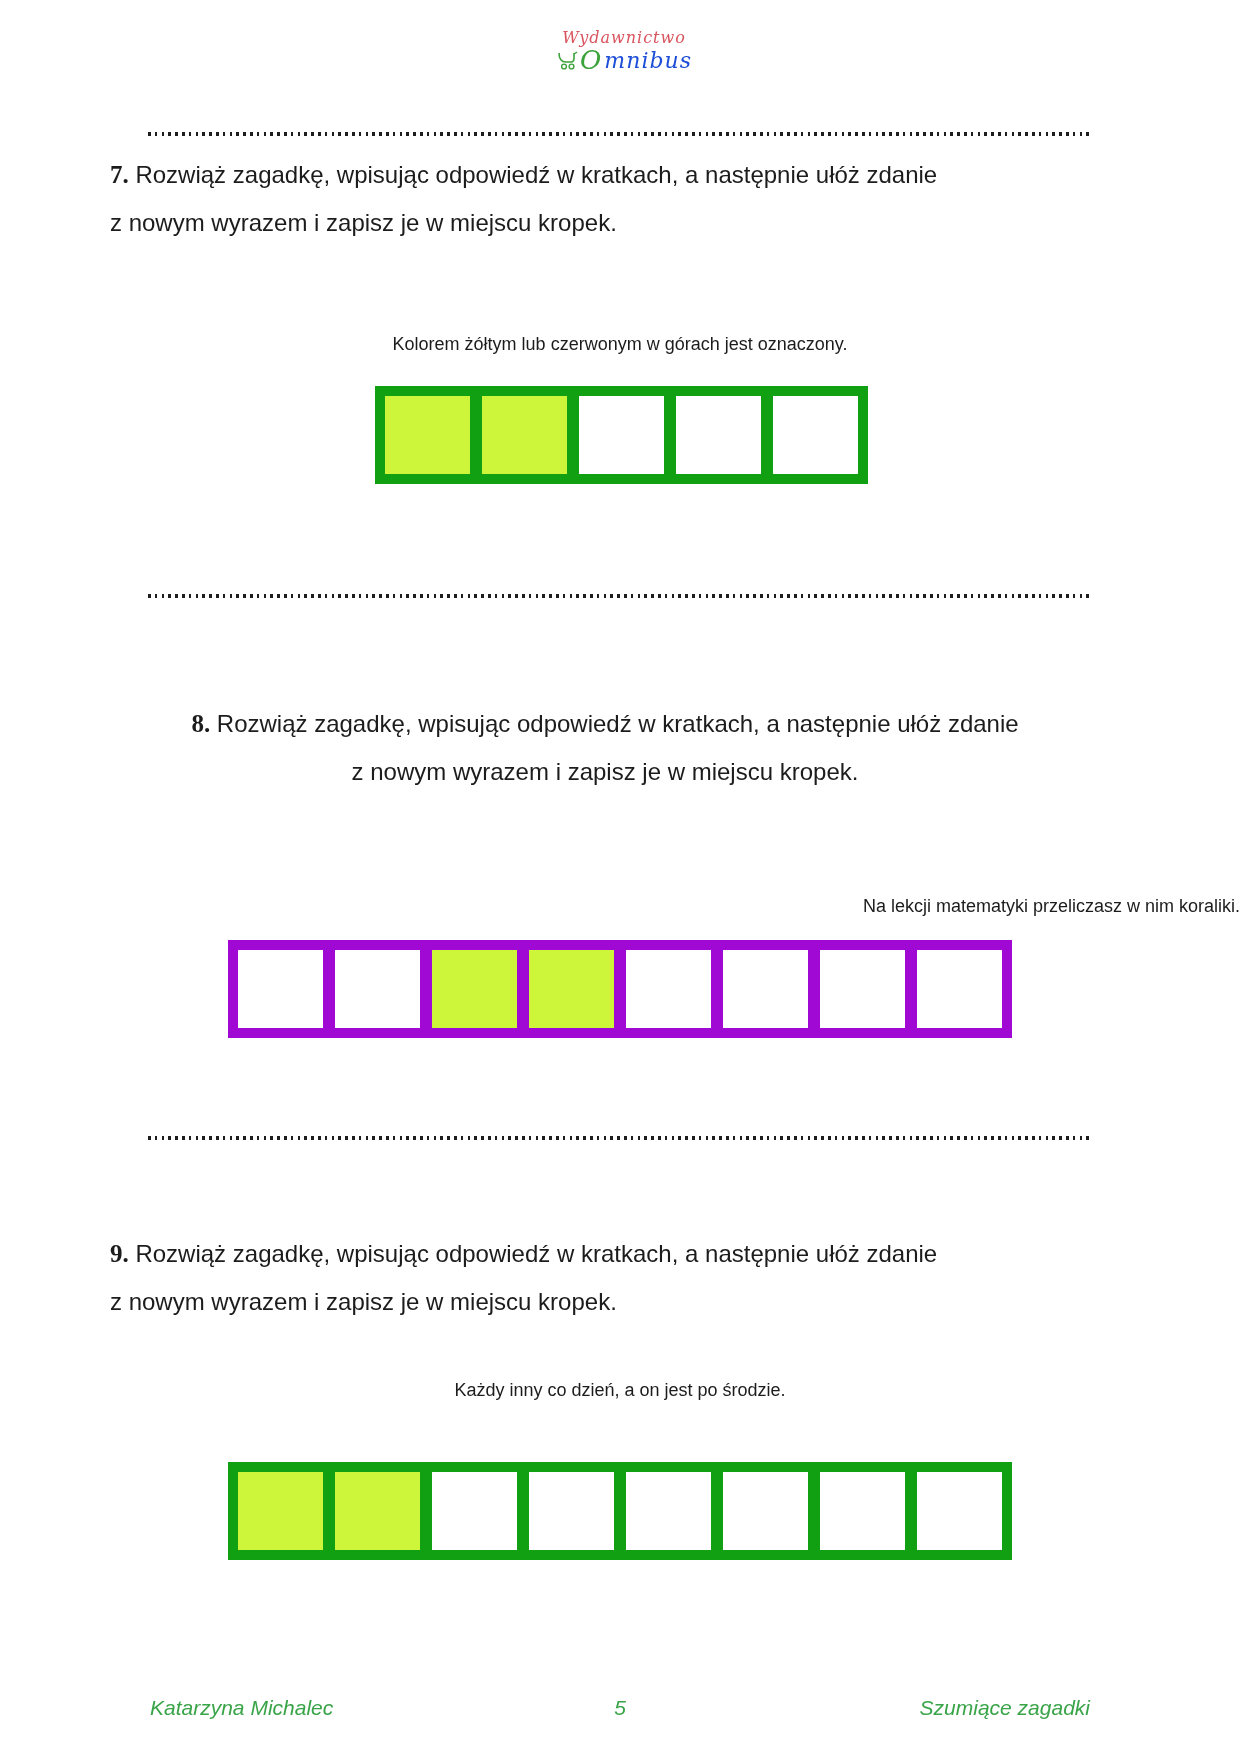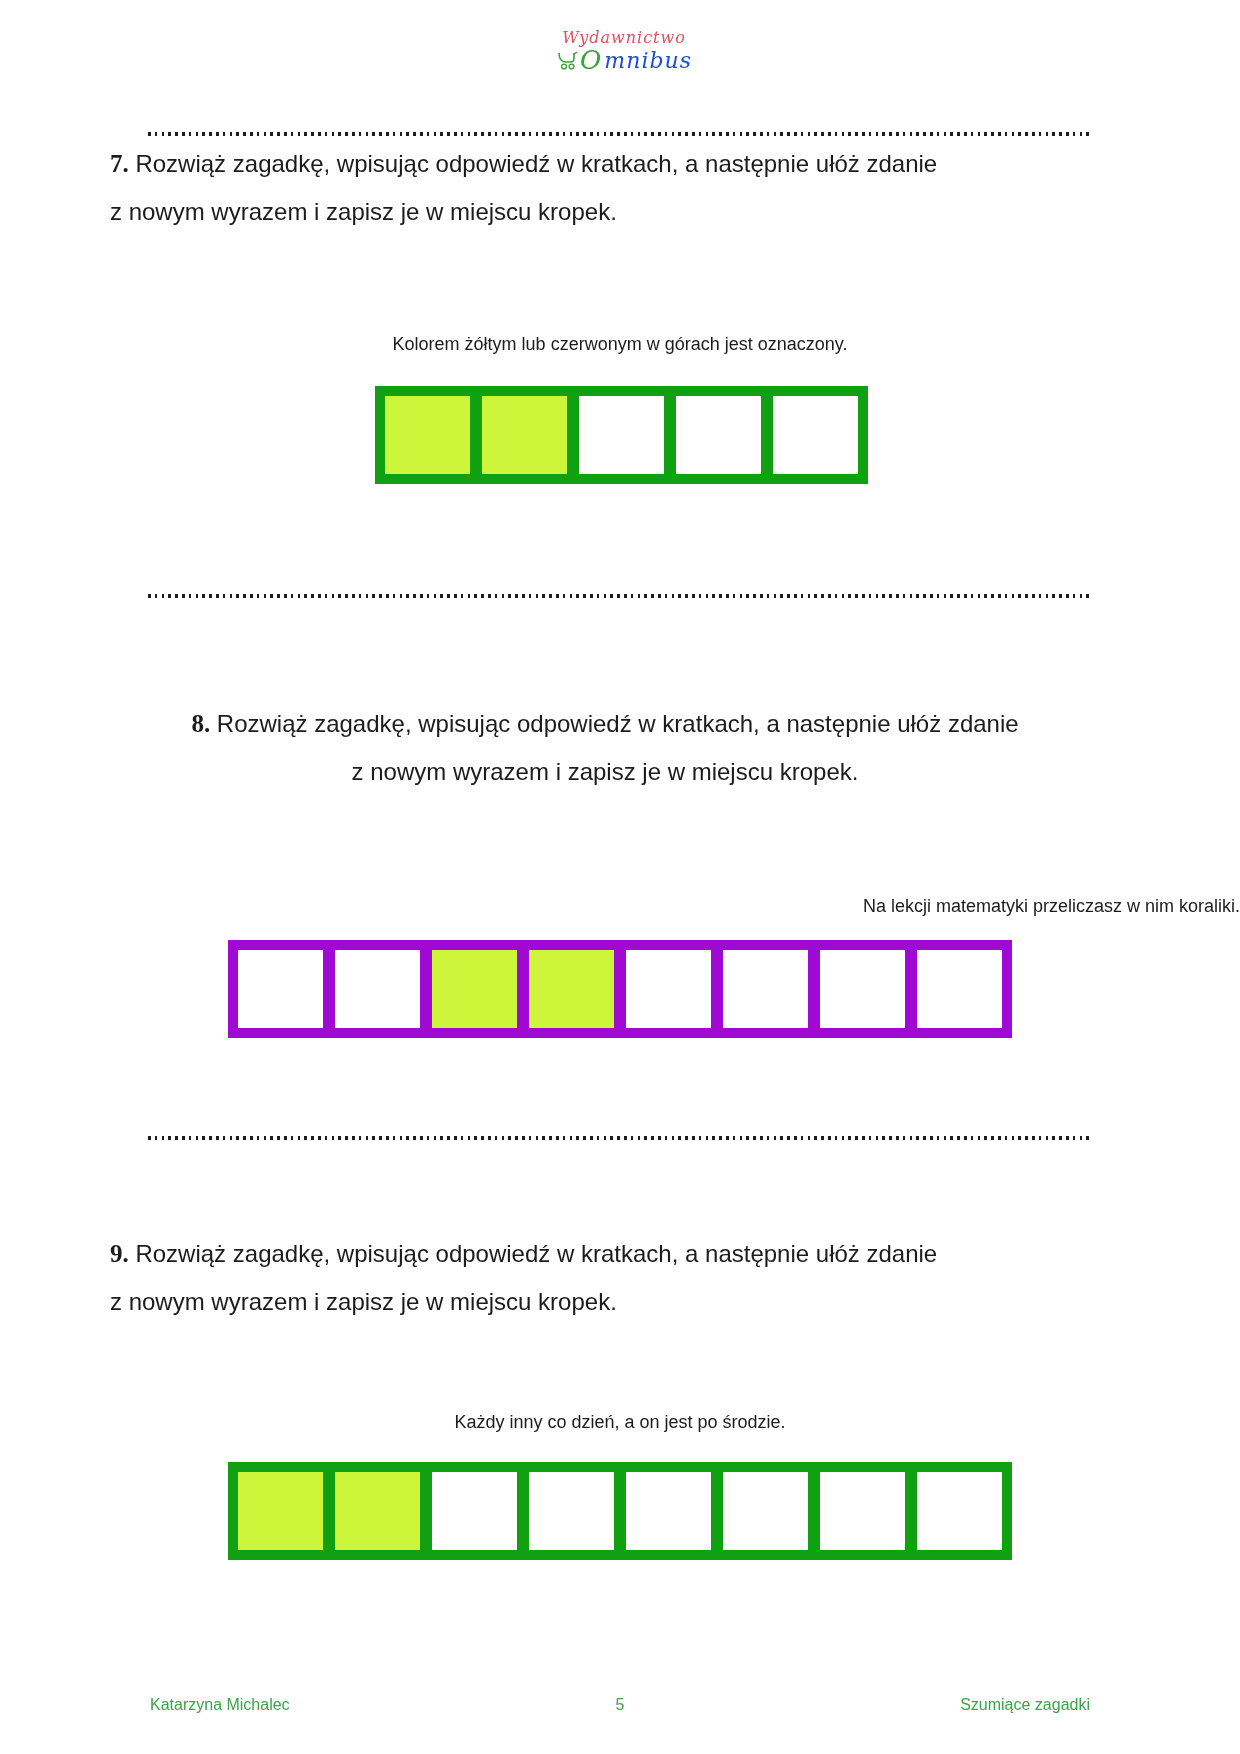--- a/index.html
+++ b/index.html
@@ -92,21 +92,22 @@
     flex: 0 0 85px;
   }
 
   
   .footer {
     position: absolute;
     top: 1692px;
     left: 0;
     width: 1240px;
     height: 30px;
-    font-size: 16px;
+    font-size: 21px;
+    font-style: italic;
   }
   .footer-author   { position: absolute; left: 150px; }
   .footer-page     { position: absolute; left: 0; width: 1240px; text-align: center; }
   .footer-title    { position: absolute; right: 150px; }
 </style>
 </head>
 <body>
 
 <div class="page">
 
@@ -121,21 +122,21 @@
           <circle cx="15.5" cy="16.5" r="2.4" fill="none" stroke="#3ca23a" stroke-width="1.4"></circle>
         </svg>
       </span>
       <span style="color:#3ca23a;" class="logo-o">O</span>
         <span style="color:#1d4ed8;">mnibus</span>
     </div>
   </div>
 
   <div class="dotline" style="top:128px;"></div>
 
-  <p class="instr" style="top:136px;">
+  <p class="instr" style="top:147px;">
     <span class="tasknum">7.</span>
     <span>Rozwiąż zagadkę, wpisując odpowiedź w kratkach, a następnie ułóż zdanie</span><br>
     <span>z nowym wyrazem i zapisz je w miejscu kropek.</span>
   </p>
   <p class="clue" style="top:322px;">Kolorem żółtym lub czerwonym w górach jest oznaczony.</p>
   <div class="boxes" style="left: 375px; top: 382px; background: rgb(17, 160, 17);">
       <div class="cell" style="background: rgb(205, 245, 58);"></div>
       <div class="cell" style="background: rgb(205, 245, 58);"></div>
       <div class="cell"></div>
       <div class="cell"></div>
@@ -161,21 +162,21 @@
       <div class="cell"></div>
     </div>
 
   <div class="dotline" style="top:1132px;"></div>
 
   <p class="instr" style="top:1226px;">
     <span class="tasknum">9.</span>
     <span>Rozwiąż zagadkę, wpisując odpowiedź w kratkach, a następnie ułóż zdanie</span><br>
     <span>z nowym wyrazem i zapisz je w miejscu kropek.</span>
   </p>
-  <p class="clue" style="top:1400px;">Każdy inny co dzień, a on jest po środzie.</p>
+  <p class="clue" style="top:1368px;">Każdy inny co dzień, a on jest po środzie.</p>
   <div class="boxes" style="left: 228px; top: 1458px; background: rgb(17, 160, 17);">
       <div class="cell" style="background: rgb(205, 245, 58);"></div>
       <div class="cell" style="background: rgb(205, 245, 58);"></div>
       <div class="cell"></div>
       <div class="cell"></div>
       <div class="cell"></div>
       <div class="cell"></div>
       <div class="cell"></div>
       <div class="cell"></div>
     </div>

